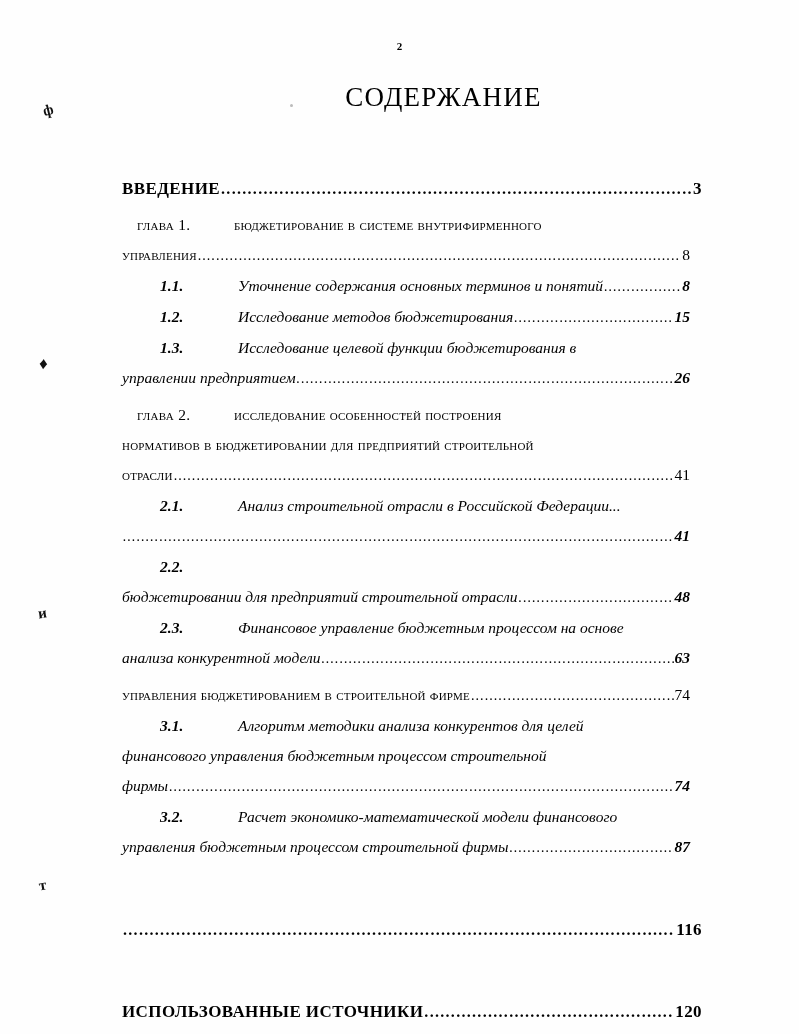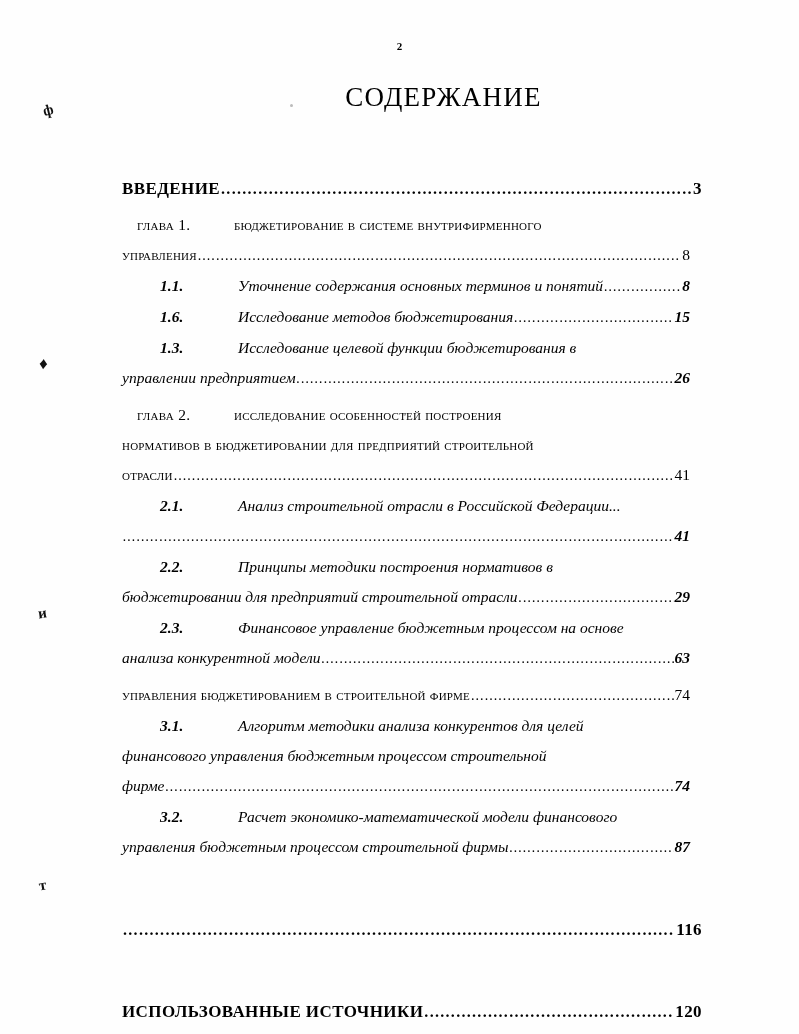--- a/index.html
+++ b/index.html
@@ -208,21 +208,21 @@
       <div class="entry lvl-section">
         <div class="line">
           <span class="num">1.1.</span>
           <span class="txt">Уточнение содержания основных терминов и понятий</span>
           <span class="leader"></span>
           <span class="pg">8</span>
         </div>
       </div>
       <div class="entry lvl-section">
         <div class="line">
-          <span class="num">1.6.</span>
+          <span class="num">1.2.</span>
           <span class="txt">Исследование методов бюджетирования</span>
           <span class="leader"></span>
           <span class="pg">15</span>
         </div>
       </div>
       <div class="entry lvl-section">
         <div class="line">
           <span class="num">1.3.</span>
           <span class="txt">Исследование целевой функции бюджетирования в</span>
         </div>
@@ -254,26 +254,25 @@
         </div>
         <div class="line">
           <span class="cont"></span>
           <span class="leader"></span>
           <span class="pg">41</span>
         </div>
       </div>
       <div class="entry lvl-section">
         <div class="line">
           <span class="num">2.2.</span>
-          <span class="txt">Принципы методики построения нормативов в</span>
         </div>
         <div class="line">
           <span class="cont">бюджетировании для предприятий строительной отрасли</span>
           <span class="leader"></span>
-          <span class="pg">29</span>
+          <span class="pg">48</span>
         </div>
       </div>
       <div class="entry lvl-section">
         <div class="line">
           <span class="num">2.3.</span>
           <span class="txt">Финансовое управление бюджетным процессом на основе</span>
         </div>
         <div class="line">
           <span class="cont">анализа конкурентной модели</span>
           <span class="leader"></span>
@@ -290,21 +289,21 @@
       </div>
       <div class="entry lvl-section">
         <div class="line">
           <span class="num">3.1.</span>
           <span class="txt">Алгоритм методики анализа конкурентов для целей</span>
         </div>
         <div class="line">
           <span class="cont">финансового управления бюджетным процессом строительной</span>
         </div>
         <div class="line">
-          <span class="cont">фирме</span>
+          <span class="cont">фирмы</span>
           <span class="leader"></span>
           <span class="pg">74</span>
         </div>
       </div>
       <div class="entry lvl-section">
         <div class="line">
           <span class="num">3.2.</span>
           <span class="txt">Расчет экономико-математической модели финансового</span>
         </div>
         <div class="line">

